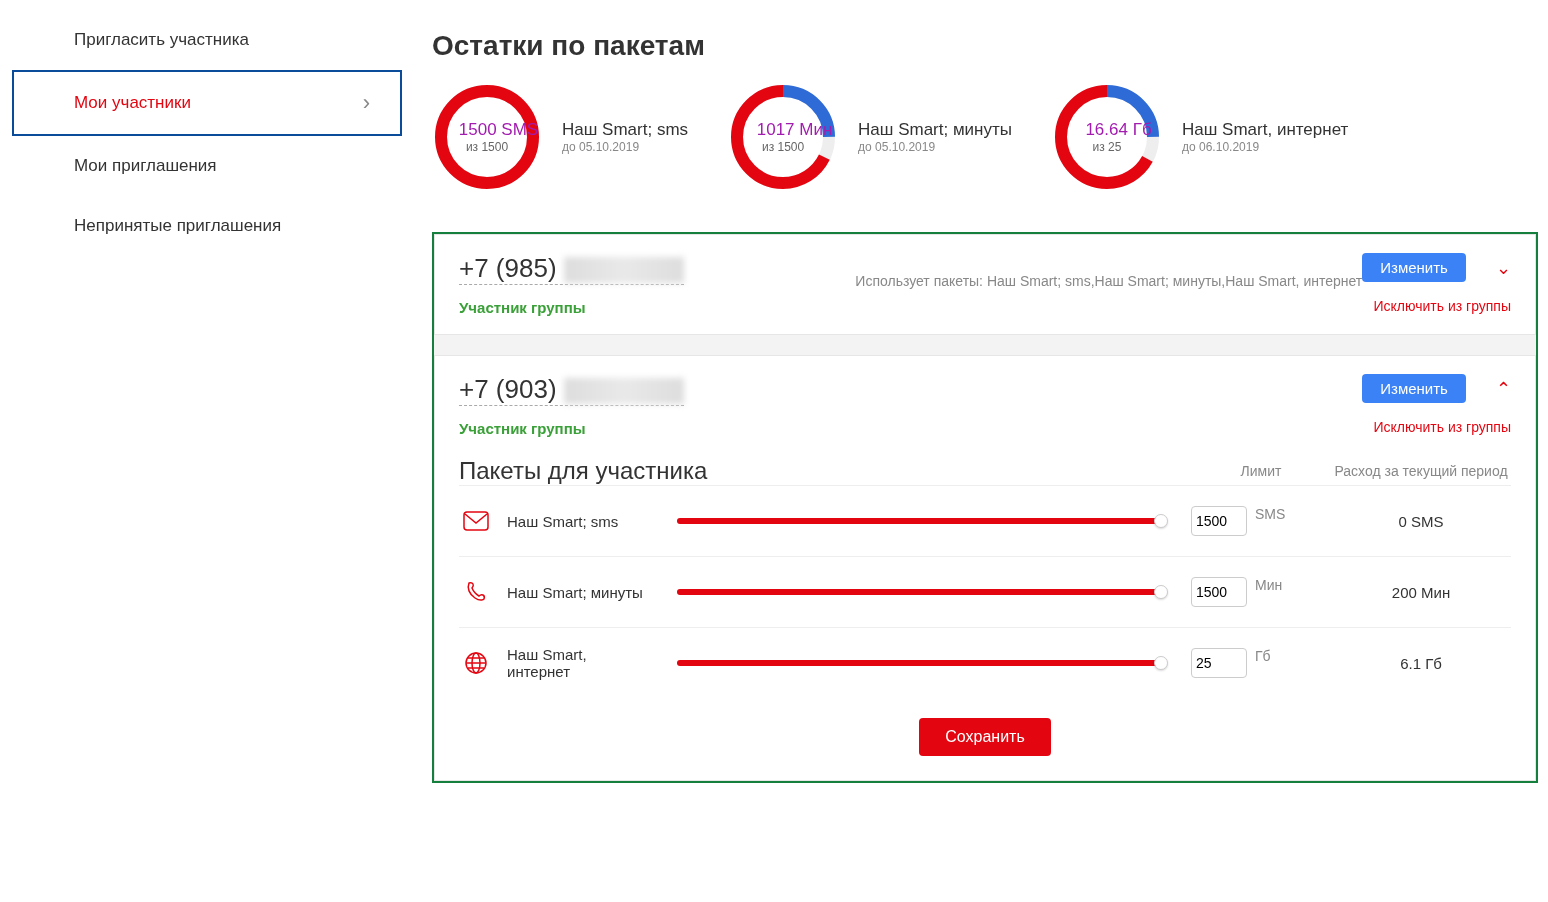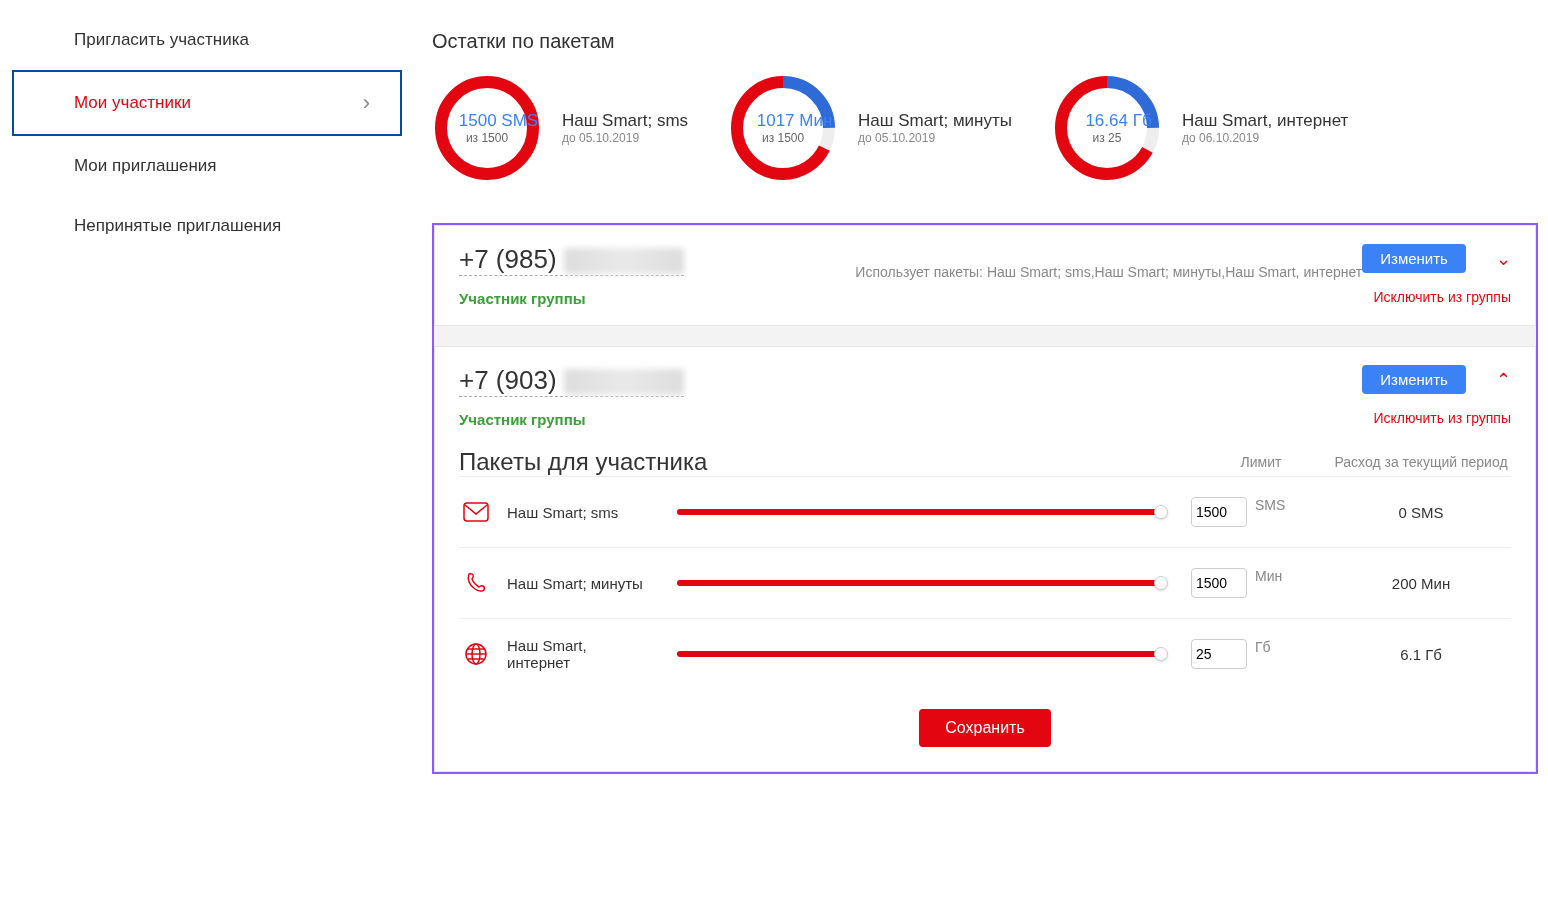--- a/index.html
+++ b/index.html
@@ -3,32 +3,32 @@
   <meta charset="utf-8">
   <style>
     * { box-sizing: border-box; margin180U; margin: 0; padding: 0; font-family: -apple-system, BlinkMacSystemFont, "Segoe UI", Arial, sans-serif; }
     body { background: #fff; color: #333; width: 1548px; }
     .layout { display: flex; padding-left: 12px; }
     .sidebar { width: 390px; padding-top: 10px; }
     .sidebar-item { padding: 18px 30px 18px 60px; font-size: 17px; color: #333; cursor: pointer; border: 2px solid transparent; display:flex; align-items:center; justify-content:space-between;}
     .sidebar-item.active { border: 2px solid #0a4b9a; color: #e30611; }
     .sidebar-item .chev { color:#888; font-size:22px;}
     .main { flex: 1; padding: 10px 10px 10px 30px; }
-    .section-title { font-size: 20px; font-weight: 400; color: #333; margin: 20px 0 20px 0; }
+    .section-title { font-size: 28px; font-weight: 700; color: #333; margin: 20px 0 20px 0; }
     .remainders { display: flex; gap: 40px; margin-bottom: 40px; flex-wrap:nowrap;}
     .remainder { display: flex; align-items: center; gap: 20px; }
     .ring-wrap { position: relative; width: 110px; height: 110px;}
     .ring-wrap svg { width:110px; height:110px; transform: rotate(-90deg); }
     .ring-center { position:absolute; inset:0; display:flex; flex-direction:column; align-items:center; justify-content:center;}
-    .ring-val { color:#3b82f6; font-size:17px; font-weight:500;margin-left:23px;}
+    .ring-val { color:#a21caf; font-size:17px; font-weight:500;margin-left:23px;}
     .ring-sub { color:#666; font-size:12px;}
     .rem-text { display:flex; flex-direction:column;}
     .rem-title { font-size:17px; color:#333;}
     .rem-date { font-size:12px; color:#888;}
-    .members-wrap { border: 2px solid #8b5cf6; padding: 6px;}
+    .members-wrap { border: 2px solid #15803d; padding: 6px;}
     .member-card { background:#fff; border:1px solid #e6e6e6; margin-bottom:20px; padding: 18px 24px;}
     .member-card:last-child{margin-bottom:0;}
     .member-top { display:flex; align-items:flex-start; justify-content:space-between;}
     .member-left {}
     .phone { font-size:26px; color:#333; border-bottom:1px dashed #aaa; display:inline-block;}
     .role { color:#3aa038; font-size:15px; margin-top:14px; display:block;font-weight:bold;}
     .uses { color:#888; font-size:14px; margin-top:20px; max-width:520px;}
     .member-right { display:flex; flex-direction:column; align-items:flex-end; gap:16px;}
     .top-row-right{display:flex; align-items:center; gap:30px;}
     .btn-red { background:#3b82f6; color:#fff; border:none; border-radius:4px; padding:6px 18px; font-size:15px; cursor:pointer;}

